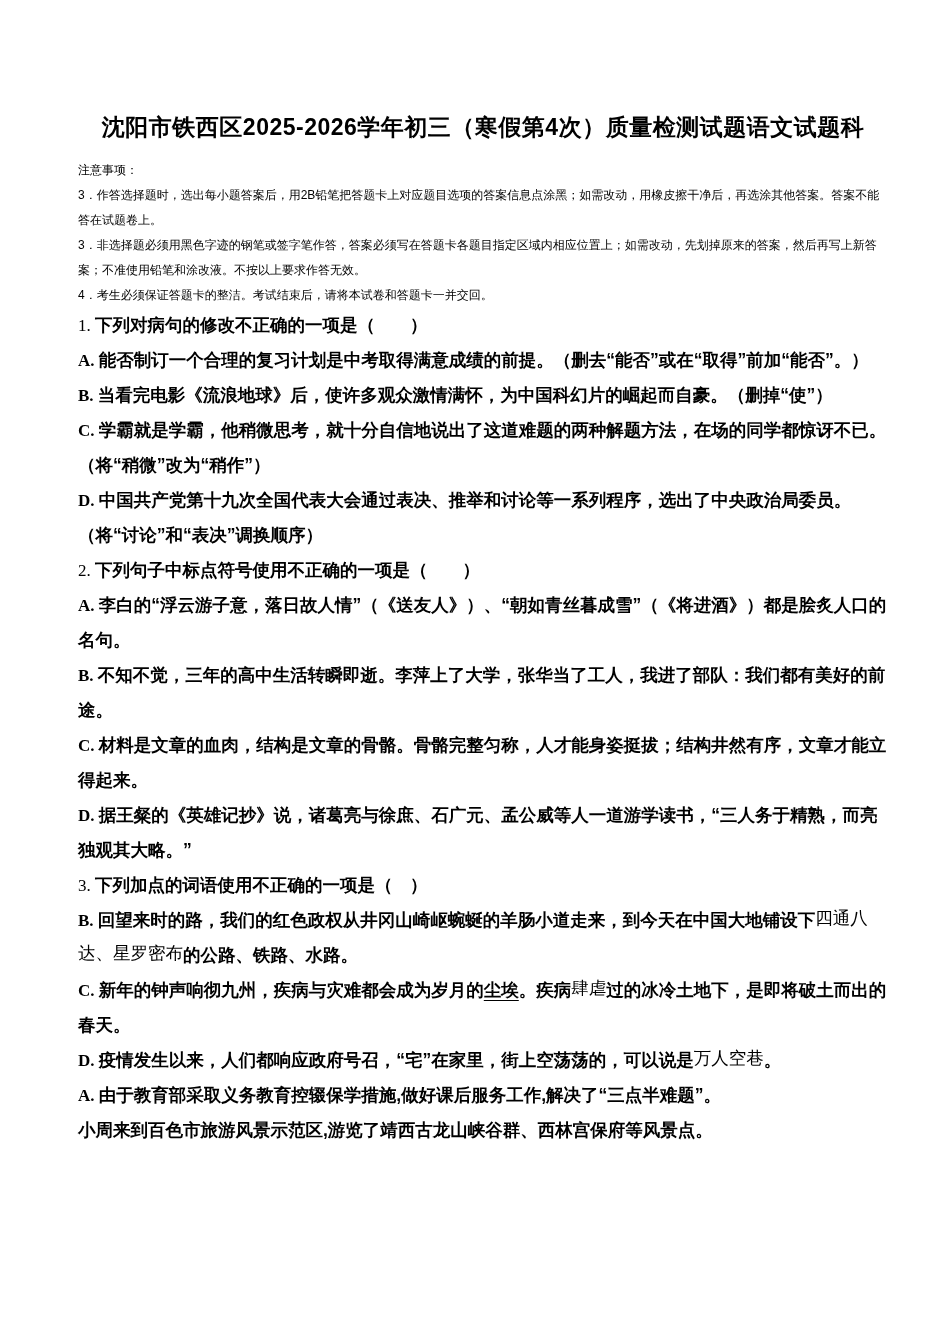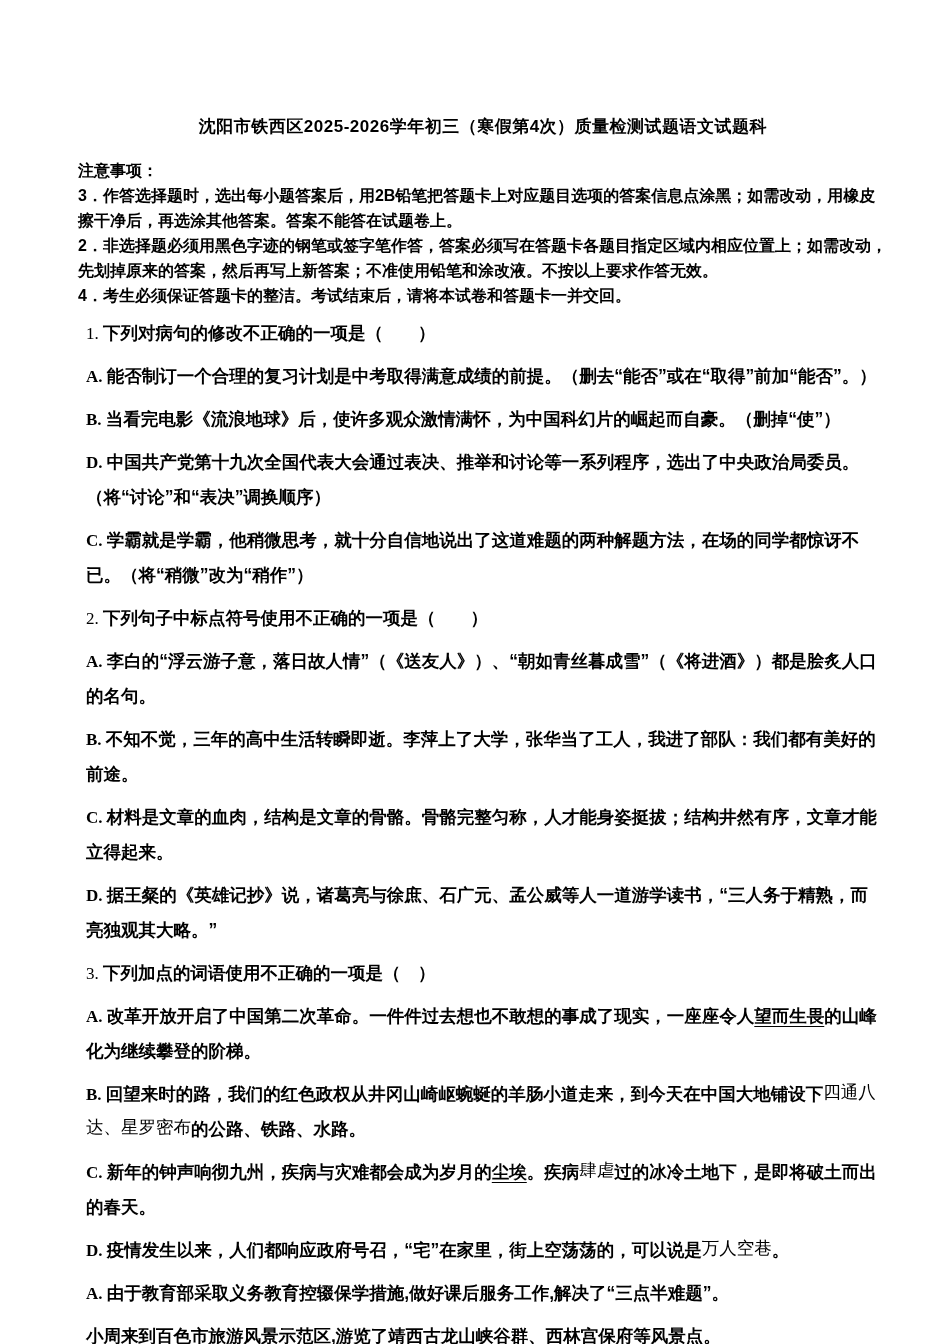--- a/index.html
+++ b/index.html
@@ -12,48 +12,48 @@
     width: 950px;
     height: 1344px;
     box-sizing: border-box;
     padding: 112px 62px 0 78px;
     background: #ffffff;
     color: #000000;
     font-family: "Liberation Sans", sans-serif;
     overflow: hidden;
   }
   .title {
-    font-size: 17px;
+    font-size: 23px;
     font-weight: 700;
     text-align: center;
     margin: 0 0 16px 0;
     letter-spacing: 0.5px;
     line-height: 30px;
   }
   .notice {
-    font-size: 16px;
+    font-size: 12px;
     line-height: 25px;
-    font-weight: 700;
+    font-weight: 400;
   }
   .notice p {
     margin: 0;
   }
   .section-heading {
     font-size: 18px;
     font-weight: 700;
     margin: 28px 0 6px 0;
     line-height: 28px;
   }
   .qa {
     font-size: 17.5px;
     line-height: 35px;
     font-weight: 600;
   }
   .qa p.line {
-    margin: 8px;
+    margin: 0;
   }
   .qnum {
     font-family: "Liberation Serif", serif;
     font-weight: 400;
     font-size: 17px;
   }
   .olabel {
     font-family: "Liberation Serif", serif;
     font-weight: 700;
     font-size: 17px;
@@ -73,38 +73,37 @@
 </head>
 <body>
 
 <div class="page">
   <h1 class="title">沈阳市铁西区2025-2026学年初三（寒假第4次）质量检测试题语文试题科</h1>
 
   <div class="notice">
     <p>注意事项：</p>
     <div>
         <p>3．作答选择题时，选出每小题答案后，用2B铅笔把答题卡上对应题目选项的答案信息点涂黑；如需改动，用橡皮擦干净后，再选涂其他答案。答案不能答在试题卷上。</p>
-        <p>2．非选择题必须用黑色字迹的钢笔或签字笔作答，答案必须写在答题卡各题目指定区域内相应位置上；如需改动，先划掉原来的答案，然后再写上新答案；不准使用铅笔和涂改液。不按以上要求作答无效。</p>
+        <p>3．非选择题必须用黑色字迹的钢笔或签字笔作答，答案必须写在答题卡各题目指定区域内相应位置上；如需改动，先划掉原来的答案，然后再写上新答案；不准使用铅笔和涂改液。不按以上要求作答无效。</p>
         <p>4．考生必须保证答题卡的整洁。考试结束后，请将本试卷和答题卡一并交回。</p>
       </div>
   </div>
 
 
   <div class="qa">
       <p class="line"><span class="qnum">1. </span>下列对病句的修改不正确的一项是（　　）</p>
       <p class="line"><span class="olabel">A. </span>能否制订一个合理的复习计划是中考取得满意成绩的前提。（删去“能否”或在“取得”前加“能否”。）</p>
       <p class="line"><span class="olabel">B. </span>当看完电影《流浪地球》后，使许多观众激情满怀，为中国科幻片的崛起而自豪。（删掉“使”）</p>
+      <p class="line"><span class="olabel">C. </span>学霸就是学霸，他稍微思考，就十分自信地说出了这道难题的两种解题方法，在场的同学都惊讶不已。（将“稍微”改为“稍作”）</p>
       <p class="line"><span class="olabel">D. </span>中国共产党第十九次全国代表大会通过表决、推举和讨论等一系列程序，选出了中央政治局委员。（将“讨论”和“表决”调换顺序）</p>
-      <p class="line"><span class="olabel">C. </span>学霸就是学霸，他稍微思考，就十分自信地说出了这道难题的两种解题方法，在场的同学都惊讶不已。（将“稍微”改为“稍作”）</p>
       <p class="line"><span class="qnum">2. </span>下列句子中标点符号使用不正确的一项是（　　）</p>
       <p class="line"><span class="olabel">A. </span>李白的“浮云游子意，落日故人情”（《送友人》）、“朝如青丝暮成雪”（《将进酒》）都是脍炙人口的名句。</p>
       <p class="line"><span class="olabel">B. </span>不知不觉，三年的高中生活转瞬即逝。李萍上了大学，张华当了工人，我进了部队：我们都有美好的前途。</p>
       <p class="line"><span class="olabel">C. </span>材料是文章的血肉，结构是文章的骨骼。骨骼完整匀称，人才能身姿挺拔；结构井然有序，文章才能立得起来。</p>
       <p class="line"><span class="olabel">D. </span>据王粲的《英雄记抄》说，诸葛亮与徐庶、石广元、孟公威等人一道游学读书，“三人务于精熟，而亮独观其大略。”</p>
       <p class="line"><span class="qnum">3. </span>下列加点的词语使用不正确的一项是（　）</p>
-      <p class="line"><span class="olabel">A. </span>改革开放开启了中国第二次革命。一件件过去想也不敢想的事成了现实，一座座令人<span class="seg-u">望而生畏</span>的山峰化为继续攀登的阶梯。</p>
       <p class="line"><span class="olabel">B. </span>回望来时的路，我们的红色政权从井冈山崎岖蜿蜒的羊肠小道走来，到今天在中国大地铺设下<span class="seg-r">四通八达、星罗密布</span>的公路、铁路、水路。</p>
       <p class="line"><span class="olabel">C. </span>新年的钟声响彻九州，疾病与灾难都会成为岁月的<span class="seg-u">尘埃</span>。疾病<span class="seg-r">肆虐</span>过的冰冷土地下，是即将破土而出的春天。</p>
       <p class="line"><span class="olabel">D. </span>疫情发生以来，人们都响应政府号召，“宅”在家里，街上空荡荡的，可以说是<span class="seg-r">万人空巷</span>。</p>
       <p class="line"><span class="olabel">A. </span>由于教育部采取义务教育控辍保学措施,做好课后服务工作,解决了“三点半难题”。</p>
       <p class="line">小周来到百色市旅游风景示范区,游览了靖西古龙山峡谷群、西林宫保府等风景点。</p>
     </div>
 </div>
 
 </body></html>

